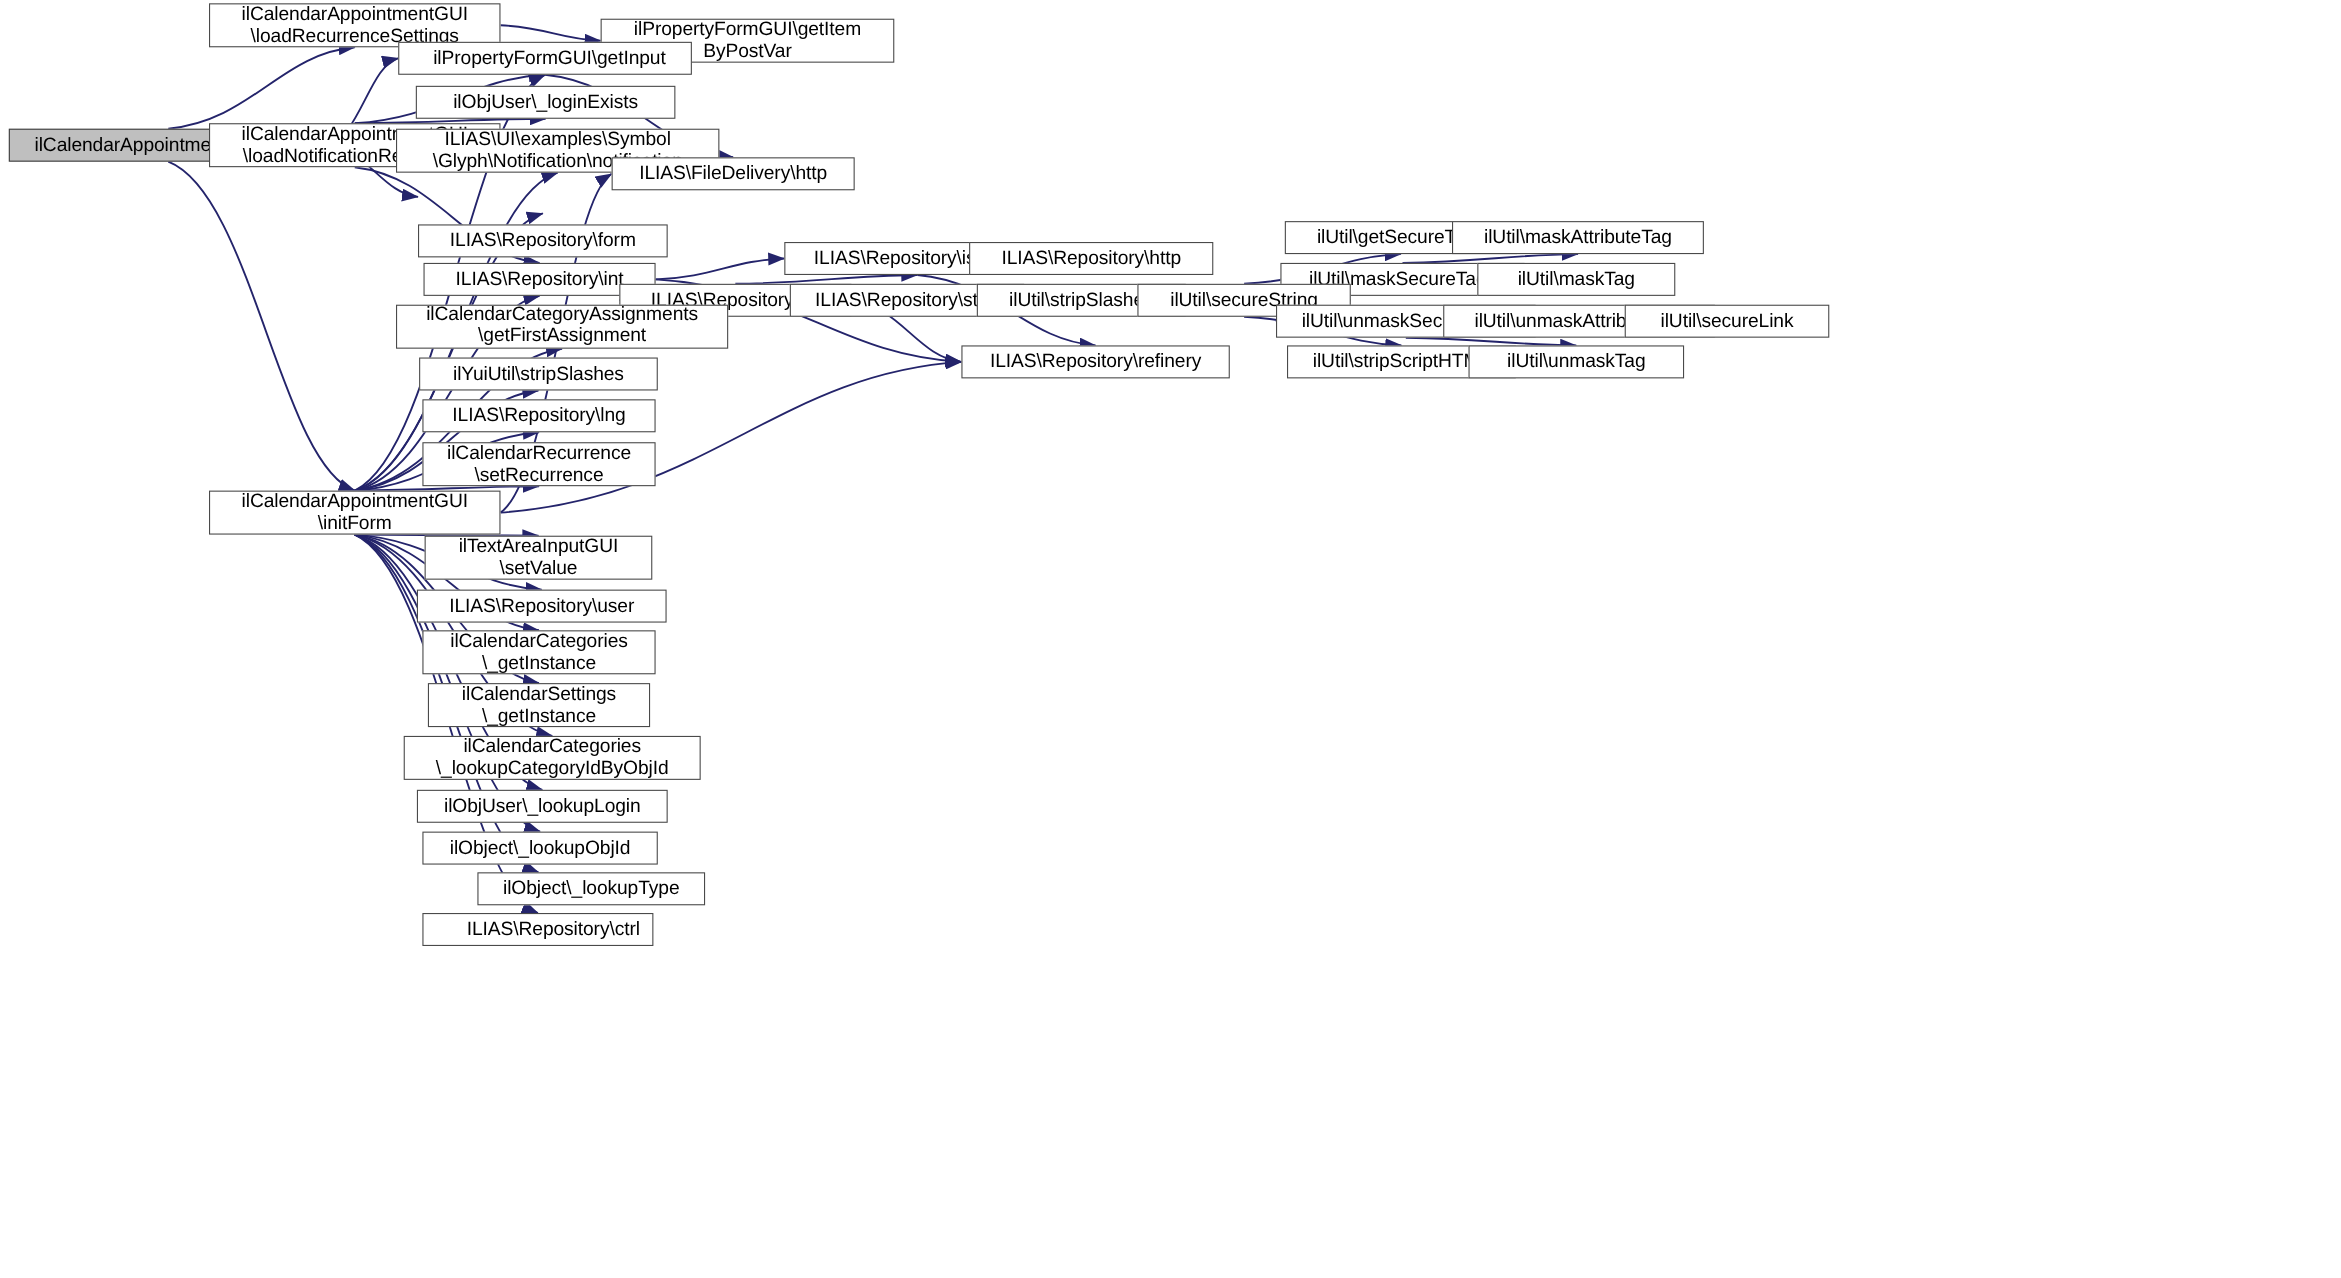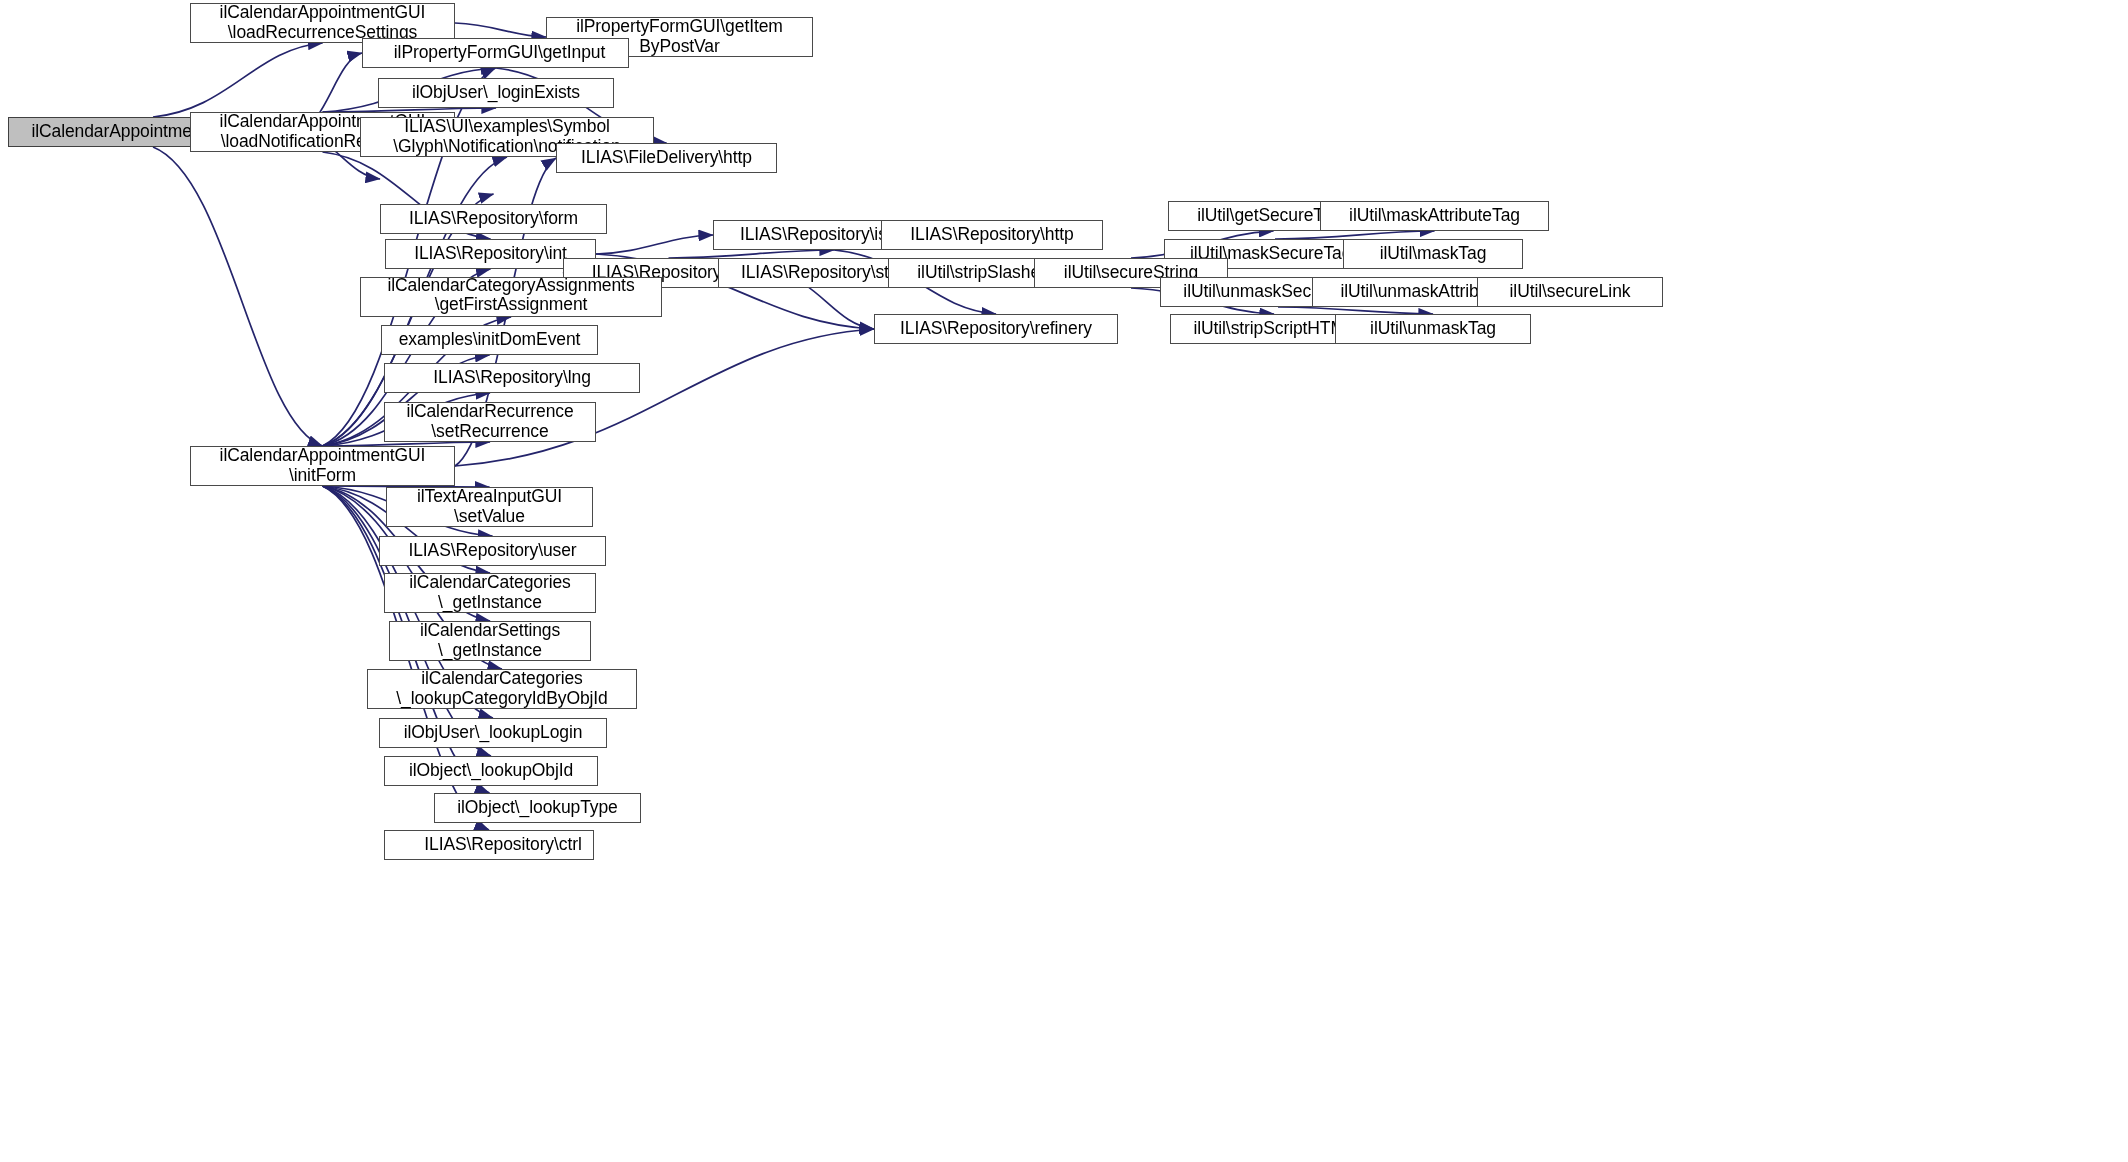--- a/index.html
+++ b/index.html
@@ -139,24 +139,24 @@
       <div class="node" style="left: 563px; top: 258px; width: 211px; height: 30px;"><span class="node-label">ILIAS\Repository\str</span></div>
       <div class="node" style="left: 718px; top: 258px; width: 213px; height: 30px;"><span class="node-label">ILIAS\Repository\strip</span></div>
       <div class="node" style="left: 888px; top: 258px; width: 190px; height: 30px;"><span class="node-label">ilUtil\stripSlashes</span></div>
       <div class="node" style="left: 1034px; top: 258px; width: 194px; height: 30px;"><span class="node-label">ilUtil\secureString</span></div>
       <div class="node" style="left: 360px; top: 277px; width: 302px; height: 40px; align-items: flex-end;"><span class="node-label">ilCalendarCategoryAssignments
 \getFirstAssignment</span></div>
       <div class="node" style="left: 1160px; top: 277px; width: 236px; height: 30px;"><span class="node-label">ilUtil\unmaskSecureTags</span></div>
       <div class="node" style="left: 1312px; top: 277px; width: 247px; height: 30px;"><span class="node-label">ilUtil\unmaskAttributeTag</span></div>
       <div class="node" style="left: 1477px; top: 277px; width: 186px; height: 30px;"><span class="node-label">ilUtil\secureLink</span></div>
       <div class="node" style="left: 874px; top: 314px; width: 244px; height: 30px;"><span class="node-label">ILIAS\Repository\refinery</span></div>
-      <div class="node" style="left: 381px; top: 325px; width: 217px; height: 30px;"><span class="node-label">examples\initDomEvent</span></div>
+      <div class="node" style="left: 381px; top: 325px; width: 217px; height: 30px;"><span class="node-label">ilYuiUtil\stripSlashes</span></div>
       <div class="node" style="left: 1170px; top: 314px; width: 208px; height: 30px;"><span class="node-label">ilUtil\stripScriptHTML</span></div>
       <div class="node" style="left: 1335px; top: 314px; width: 196px; height: 30px;"><span class="node-label">ilUtil\unmaskTag</span></div>
-      <div class="node" style="left: 384px; top: 363px; width: 256px; height: 30px;"><span class="node-label">ILIAS\Repository\lng</span></div>
+      <div class="node" style="left: 384px; top: 363px; width: 212px; height: 30px;"><span class="node-label">ILIAS\Repository\lng</span></div>
       <div class="node" style="left: 384px; top: 402px; width: 212px; height: 40px;"><span class="node-label">ilCalendarRecurrence
 \setRecurrence</span></div>
       <div class="node" style="left: 190px; top: 446px; width: 265px; height: 40px;"><span class="node-label">ilCalendarAppointmentGUI
 \initForm</span></div>
       <div class="node" style="left: 386px; top: 487px; width: 207px; height: 40px;"><span class="node-label">ilTextAreaInputGUI
 \setValue</span></div>
       <div class="node" style="left: 379px; top: 536px; width: 227px; height: 30px;"><span class="node-label">ILIAS\Repository\user</span></div>
       <div class="node" style="left: 384px; top: 573px; width: 212px; height: 40px;"><span class="node-label">ilCalendarCategories
 \_getInstance</span></div>
       <div class="node" style="left: 389px; top: 621px; width: 202px; height: 40px;"><span class="node-label">ilCalendarSettings

